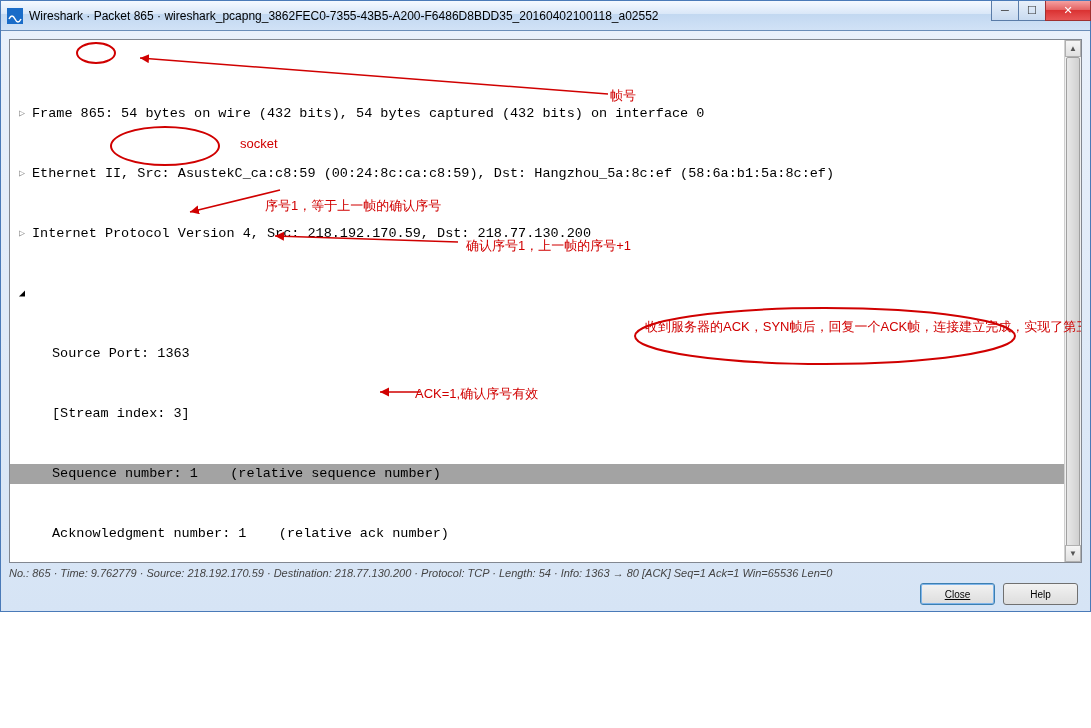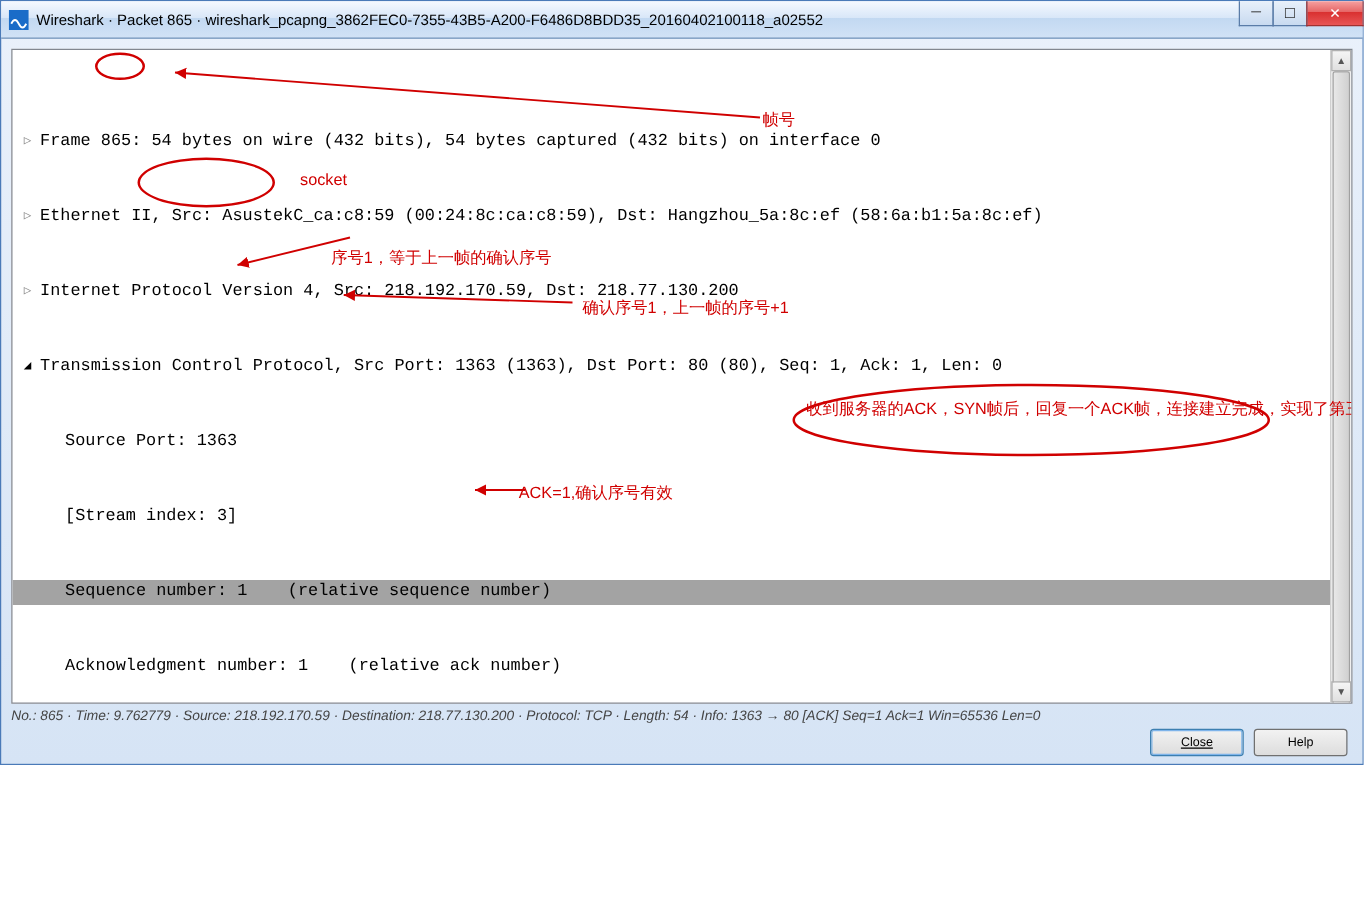--- a/index.html
+++ b/index.html
@@ -48,21 +48,21 @@
       <div class="win-btn close">✕</div>
     </div>
   </div>
 
   <div class="content">
     <div class="tree">
 
       <div class="row"><span class="expander">▷</span><span>Frame 865: 54 bytes on wire (432 bits), 54 bytes captured (432 bits) on interface 0</span></div>
       <div class="row"><span class="expander">▷</span><span>Ethernet II, Src: AsustekC_ca:c8:59 (00:24:8c:ca:c8:59), Dst: Hangzhou_5a:8c:ef (58:6a:b1:5a:8c:ef)</span></div>
       <div class="row"><span class="expander">▷</span><span>Internet Protocol Version 4, Src: 218.192.170.59, Dst: 218.77.130.200</span></div>
-      <div class="row"><span class="expander open">◢</span><span>Transmission Control Protocol, Src Port: 1363 (1363), Dst Port: 80 (80), Seq: 1, Ack: 1, Len: 0</span></div>
+      <div class="row"><span class="expander open">◢</span></div>
       <div class="row"><span class="indent" style="width:36px"></span><span>Source Port: 1363</span></div>
       <div class="row"><span class="indent" style="width:36px"></span><span>[Stream index: 3]</span></div>
       <div class="row highlight"><span class="indent" style="width:36px"></span><span>Sequence number: 1    (relative sequence number)</span></div>
       <div class="row"><span class="indent" style="width:36px"></span><span>Acknowledgment number: 1    (relative ack number)</span></div>
       
       
       
       
       
       

